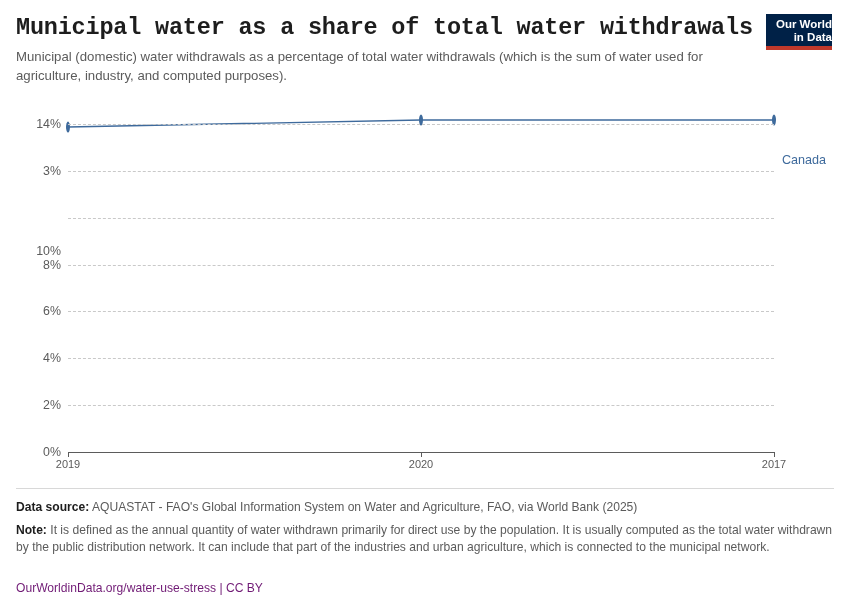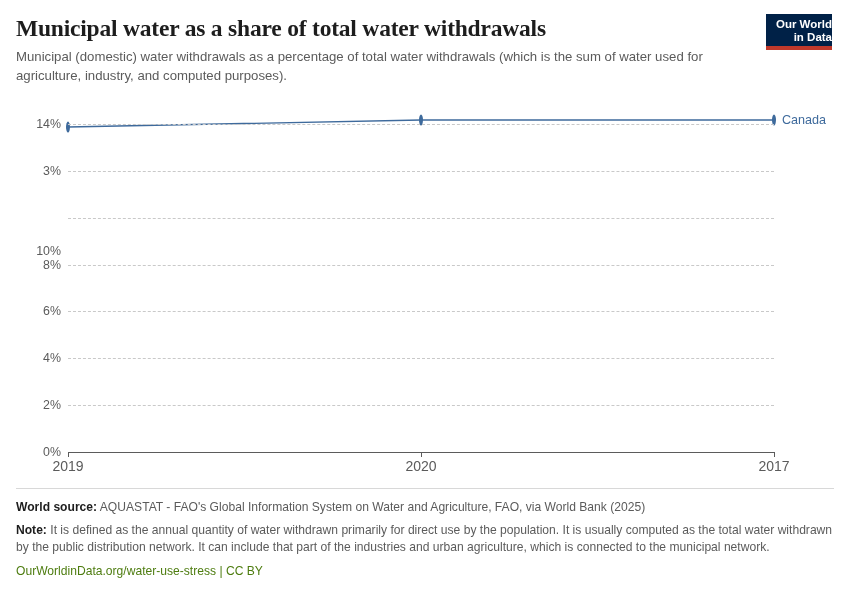--- a/index.html
+++ b/index.html
@@ -24,21 +24,21 @@
   .header {
     position: relative;
   }
   .title {
     font-size: 23.5px;
     font-weight: bold;
     color: #1d1d1d;
     letter-spacing: -0.2px;
     line-height: 1.2;
     margin: 0 0 6px 0;
-    font-family: Liberation Serif, serif;
+    font-family: Liberation Mono, monospace;
   }
   .subtitle {
     font-size: 13.2px;
     color: #5b5b5b;
     line-height: 1.42;
     max-width: 730px;
     margin: 0;
   }
   .owid-logo {
     position: absolute;
@@ -86,39 +86,40 @@
     transform: translateY(-50%);
     font-size: 12.4px;
     color: #5b5b5b;
     white-space: nowrap;
   }
   .xtick {
     position: absolute;
     top: 100%;
     margin-top: 6px;
     transform: translateX(-50%);
-    font-size: 14px;
+    font-size: 11px;
     color: #5b5b5b;
     white-space: nowrap;
   }
   .xtick-mark {
     position: absolute;
     top: 100%;
     width: 0;
     height: 5px;
     border-left: 1px solid #5b5b5b;
   }
   .series-label {
     position: absolute;
     left: 100%;
     margin-left: 8px;
     transform: translateY(-50%);
     font-size: 12.6px;
     color: #3e6a9c;
     white-space: nowrap;
+    margin-top: 40px;
   }
   svg.line-svg {
     position: absolute;
     left: 0;
     top: 0;
     width: 100%;
     height: 100%;
     overflow: visible;
   }
   .footer {
@@ -133,22 +134,22 @@
     font-size: 12.1px;
     color: #5b5b5b;
     line-height: 1.45;
     margin-bottom: 5px;
   }
   .foot-line b {
     color: #1d1d1d;
   }
   .foot-link {
     font-size: 12.1px;
-    color: #4d7c0f;
-    margin-top: 7px;
+    color: #701a75;
+    margin-top: 24px;
   }
 </style>
 </head>
 <body>
 
 <div class="page">
 
   <div class="header">
     <h1 class="title">Municipal water as a share of total water withdrawals</h1>
     <p class="subtitle">Municipal (domestic) water withdrawals as a percentage of total water withdrawals (which is the sum of water used for agriculture, industry, and computed purposes).</p>
@@ -187,21 +188,21 @@
         <div class="xtick" style="left: 50%;">2020</div>
         <div class="xtick-mark" style="left: 50%;"></div>
         <div class="xtick" style="left: 100%;">2017</div>
         <div class="xtick-mark" style="left: 100%;"></div>
         <div class="series-label" style="top: 4.05405%; color: rgb(62, 106, 156);">Canada</div>
       </div>
   </div>
 
   <div class="footer">
     <div class="foot-line">
-      <b>World source:</b>
+      <b>Data source:</b>
       <span>AQUASTAT - FAO's Global Information System on Water and Agriculture, FAO, via World Bank (2025)</span>
     </div>
     <div class="foot-line">
       <b>Note:</b>
       <span>It is defined as the annual quantity of water withdrawn primarily for direct use by the population. It is usually computed as the total water withdrawn by the public distribution network. It can include that part of the industries and urban agriculture, which is connected to the municipal network.</span>
     </div>
     <div class="foot-link">OurWorldinData.org/water-use-stress | CC BY</div>
   </div>
 
 </div>

